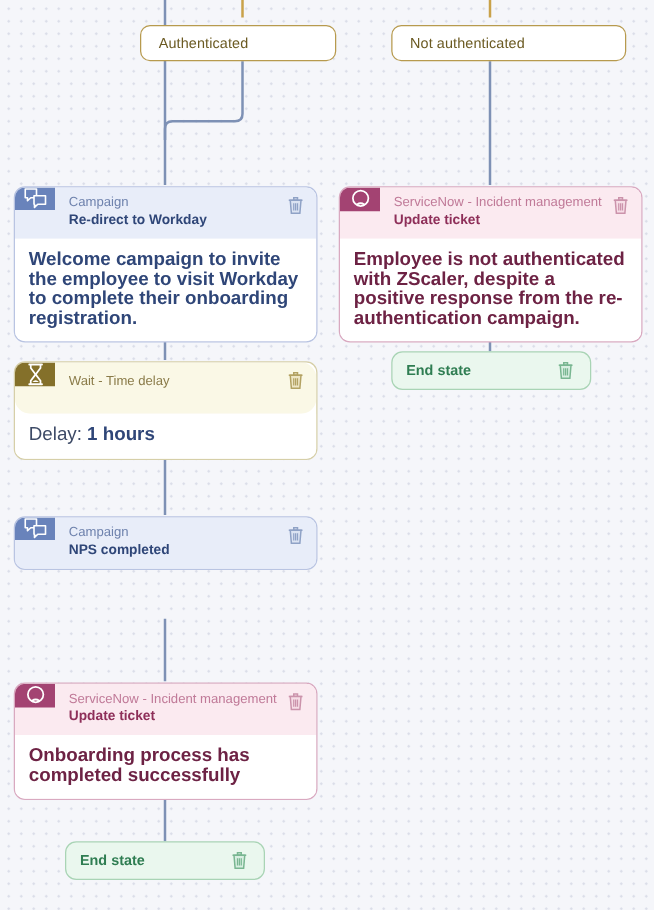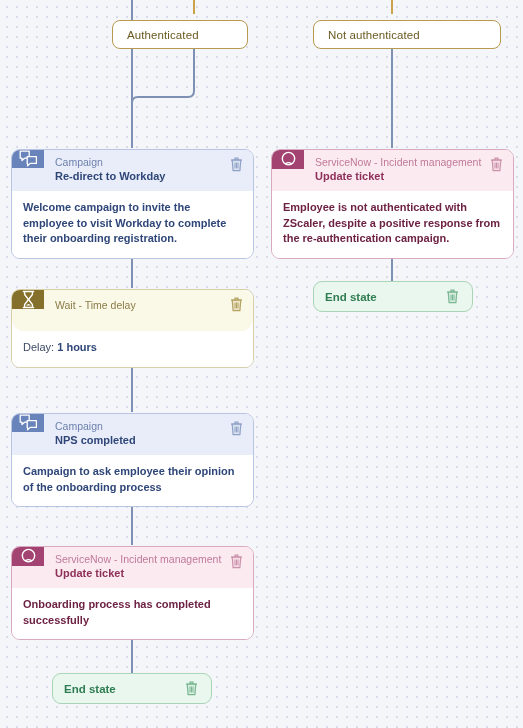--- a/index.html
+++ b/index.html
@@ -89,21 +89,21 @@
   .card-name {
     font-size: 11px;
     line-height: 14px;
     font-weight: bold;
     white-space: nowrap;
     overflow: hidden;
     text-overflow: ellipsis;
   }
   .card-body {
     padding: 9px 11px 11px 11px;
-    font-size: 11px;
+    font-size: 15px;
     line-height: 15.5px;
     font-weight: bold;
     background: #ffffff;
   }
 
   
   .card.campaign { border-color: #b9c4e2; }
   .card.campaign .card-head { background: #e8edf9; }
   .card.campaign .card-badge { background: #6983bb; }
   .card.campaign .card-kind { color: #6e82ad; }
@@ -179,21 +179,21 @@
 
   <line x1="132" y1="495" x2="132" y2="545" stroke="#7e91b5" stroke-width="2"></line>
 
   <line x1="132" y1="629" x2="132" y2="673" stroke="#7e91b5" stroke-width="2"></line>
 
   <line x1="392" y1="49" x2="392" y2="148" stroke="#7e91b5" stroke-width="2"></line>
 
   <line x1="392" y1="251" x2="392" y2="281" stroke="#7e91b5" stroke-width="2"></line>
 </svg>
 
-<div class="node pill" style="left:112px; top:20px; width:136px;">
+<div class="node pill" style="left:112px; top:20px; width:157px;">
   <span class="pill-label">Authenticated</span>
 </div>
 
 <div class="node pill" style="left:313px; top:20px; width:188px;">
   <span class="pill-label">Not authenticated</span>
 </div>
 
 <div class="node card campaign" style="left:11px; top:149px;">
   <div class="card-head">
     <div class="card-badge">
@@ -303,21 +303,20 @@
       <span class="trash">
         <svg width="15" height="17" viewBox="0 0 15 17">
           <path d="M2 4.2 H13" stroke="#8fa2c6" stroke-width="1.2" fill="none"></path>
           <path d="M6 2.2 H9 V4.2 H6 Z" stroke="#8fa2c6" stroke-width="1.2" fill="none"></path>
           <path d="M3.2 4.2 L4.1 14.6 H10.9 L11.8 4.2 Z" stroke="#8fa2c6" stroke-width="1.2" fill="#dbe3f2"></path>
           <path d="M6 6.6 V12.4 M7.5 6.6 V12.4 M9 6.6 V12.4" stroke="#8fa2c6" stroke-width="1"></path>
         </svg>
       </span>
     </div>
   </div>
-  <div class="card-body">Campaign to ask employee their opinion of the onboarding process</div>
 </div>
 
 <div class="node card servicenow" style="left:11px; top:546px;">
   <div class="card-head">
     <div class="card-badge">
       <svg class="badge-icon" width="19" height="19" viewBox="0 0 19 19">
         <circle cx="9.5" cy="8.6" r="6.2" fill="none" stroke="#ffffff" stroke-width="1.4"></circle>
         <path d="M6.6 13.6 Q9.5 11.6 12.4 13.6" fill="none" stroke="#ffffff" stroke-width="1.4" stroke-linecap="round"></path>
       </svg>
     </div>

